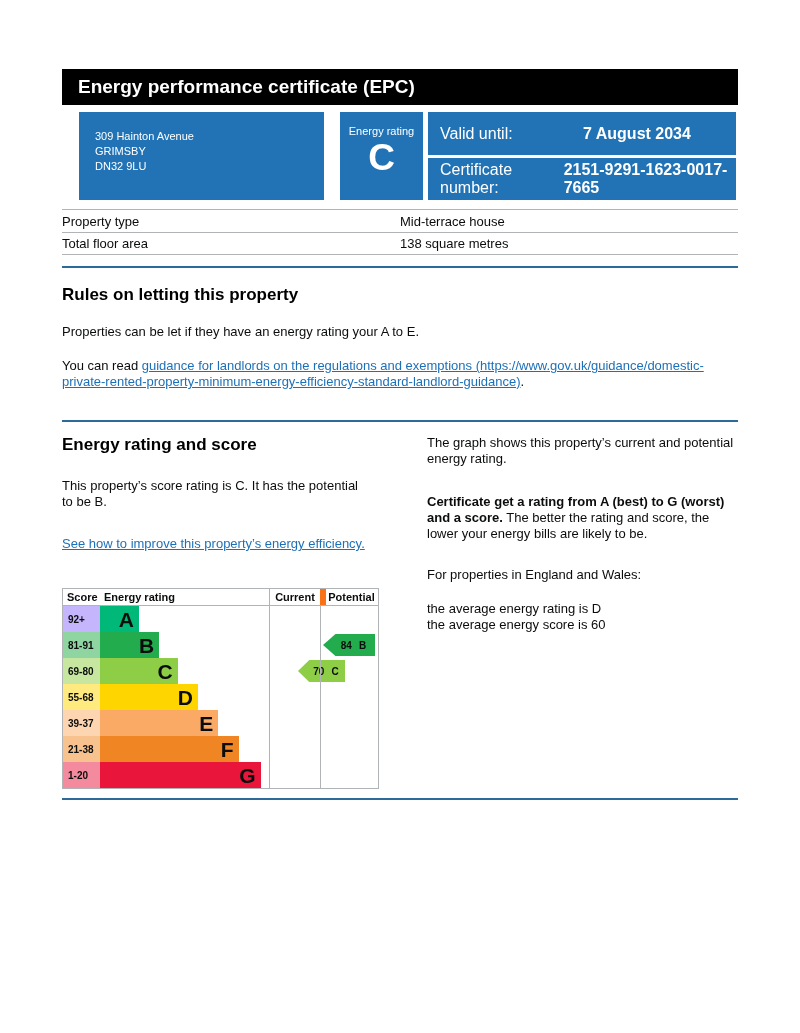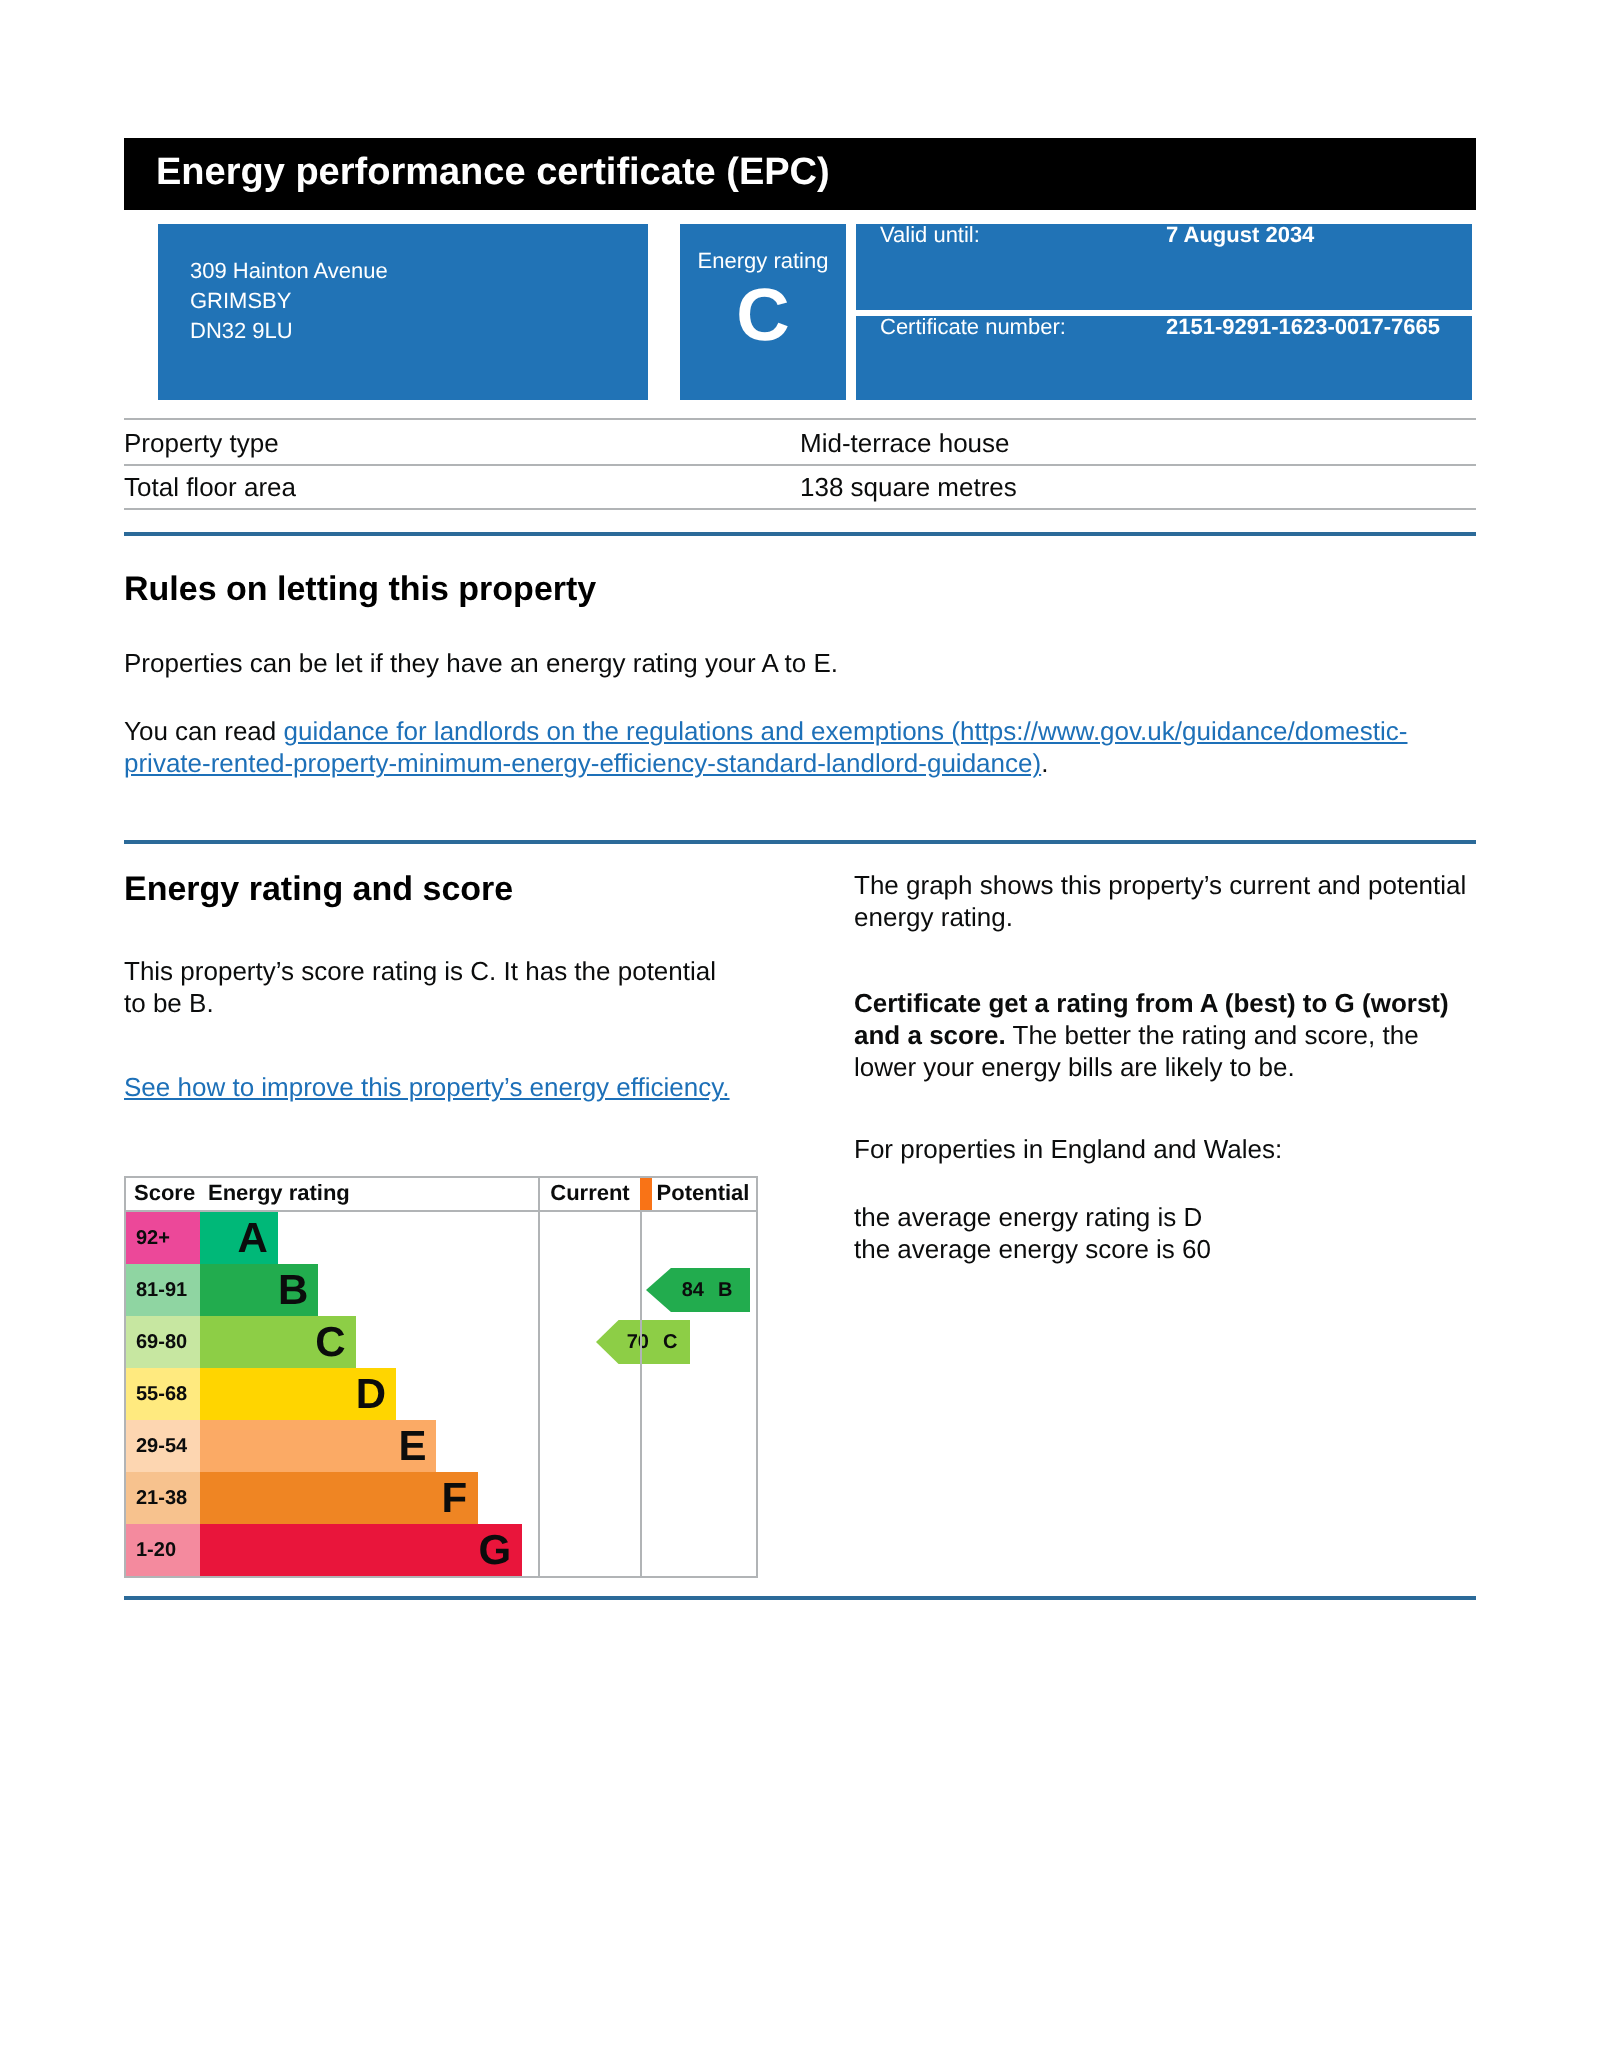--- a/index.html
+++ b/index.html
@@ -13,21 +13,21 @@
                 color:#fff; font-size:19px; font-weight:bold; line-height:36px; padding-left:16px; }
 
   
   .summary { top:112px; left:60px; width:676px; height:88px; display:flex;padding-left:19px; }
   .blue-cell { background:#2173b6; color:#fff; }
   .sum-address { width:245px; margin-right:16px; padding:17px 0 0 16px; font-size:11px; line-height:15px; }
   .sum-rating { width:83px; margin-right:5px; text-align:center; }
   .sum-rating .er-label { display:block; margin-top:13px; font-size:11px; }
   .sum-rating .er-letter { display:block; margin-top:1px; font-size:37px; font-weight:bold; line-height:40px; }
   .sum-right { flex:1; display:flex; flex-direction:column; }
-  .sum-row { display:flex; align-items:flex-start; font-size:11px; }
+  .sum-row { display:flex; align-items:center; font-size:16px; }
   .sum-row.top { height:43px; margin-bottom:3px; }
   .sum-row.bottom { flex:1; }
   .sum-row .lbl { width:155px; padding-left:12px; }
   .sum-row .val { font-weight:bold; }
 
   
   .details { top:209px; left:62px; width:676px; font-size:13px; }
   .detail-row { display:flex; align-items:center; height:23px; border-top:1px solid #b1b4b6; }
   .detail-row:last-child { border-bottom:1px solid #b1b4b6; }
   .detail-label { width:338px; }
@@ -139,21 +139,21 @@
   <div class="abs chart">
     <div class="chart-header">
       <span class="ch-score">Score</span>
       <span class="ch-rating">Energy rating</span>
       <span class="ch-current">Current</span>
       <span class="ch-potential">Potential</span>
     </div>
     <div class="chart-body">
       <div class="bands">
         <div class="band-row">
-          <div class="score-cell" style="background: #ec4899;">92+</div>
+          <div class="score-cell" style="background: #c4b5fd;">92+</div>
           <div class="bar-area">
               <div class="bar" style="background: rgb(0, 184, 120); width: 23%;">
                 <span class="letter">A</span>
               </div>
             </div>
         </div>
         <div class="band-row">
           <div class="score-cell" style="background: rgb(143, 213, 162);">81-91</div>
           <div class="bar-area">
               <div class="bar" style="background: rgb(34, 172, 78); width: 35%;">
@@ -171,21 +171,21 @@
         </div>
         <div class="band-row">
           <div class="score-cell" style="background: rgb(255, 234, 127);">55-68</div>
           <div class="bar-area">
               <div class="bar" style="background: rgb(255, 213, 0); width: 58%;">
                 <span class="letter">D</span>
               </div>
             </div>
         </div>
         <div class="band-row">
-          <div class="score-cell" style="background: rgb(253, 214, 177);">29-54</div>
+          <div class="score-cell" style="background: rgb(253, 214, 177);">39-37</div>
           <div class="bar-area">
               <div class="bar" style="background: rgb(251, 170, 101); width: 70%;">
                 <span class="letter">E</span>
               </div>
             </div>
         </div>
         <div class="band-row">
           <div class="score-cell" style="background: rgb(247, 194, 142);">21-38</div>
           <div class="bar-area">
               <div class="bar" style="background: rgb(239, 133, 35); width: 82%;">

